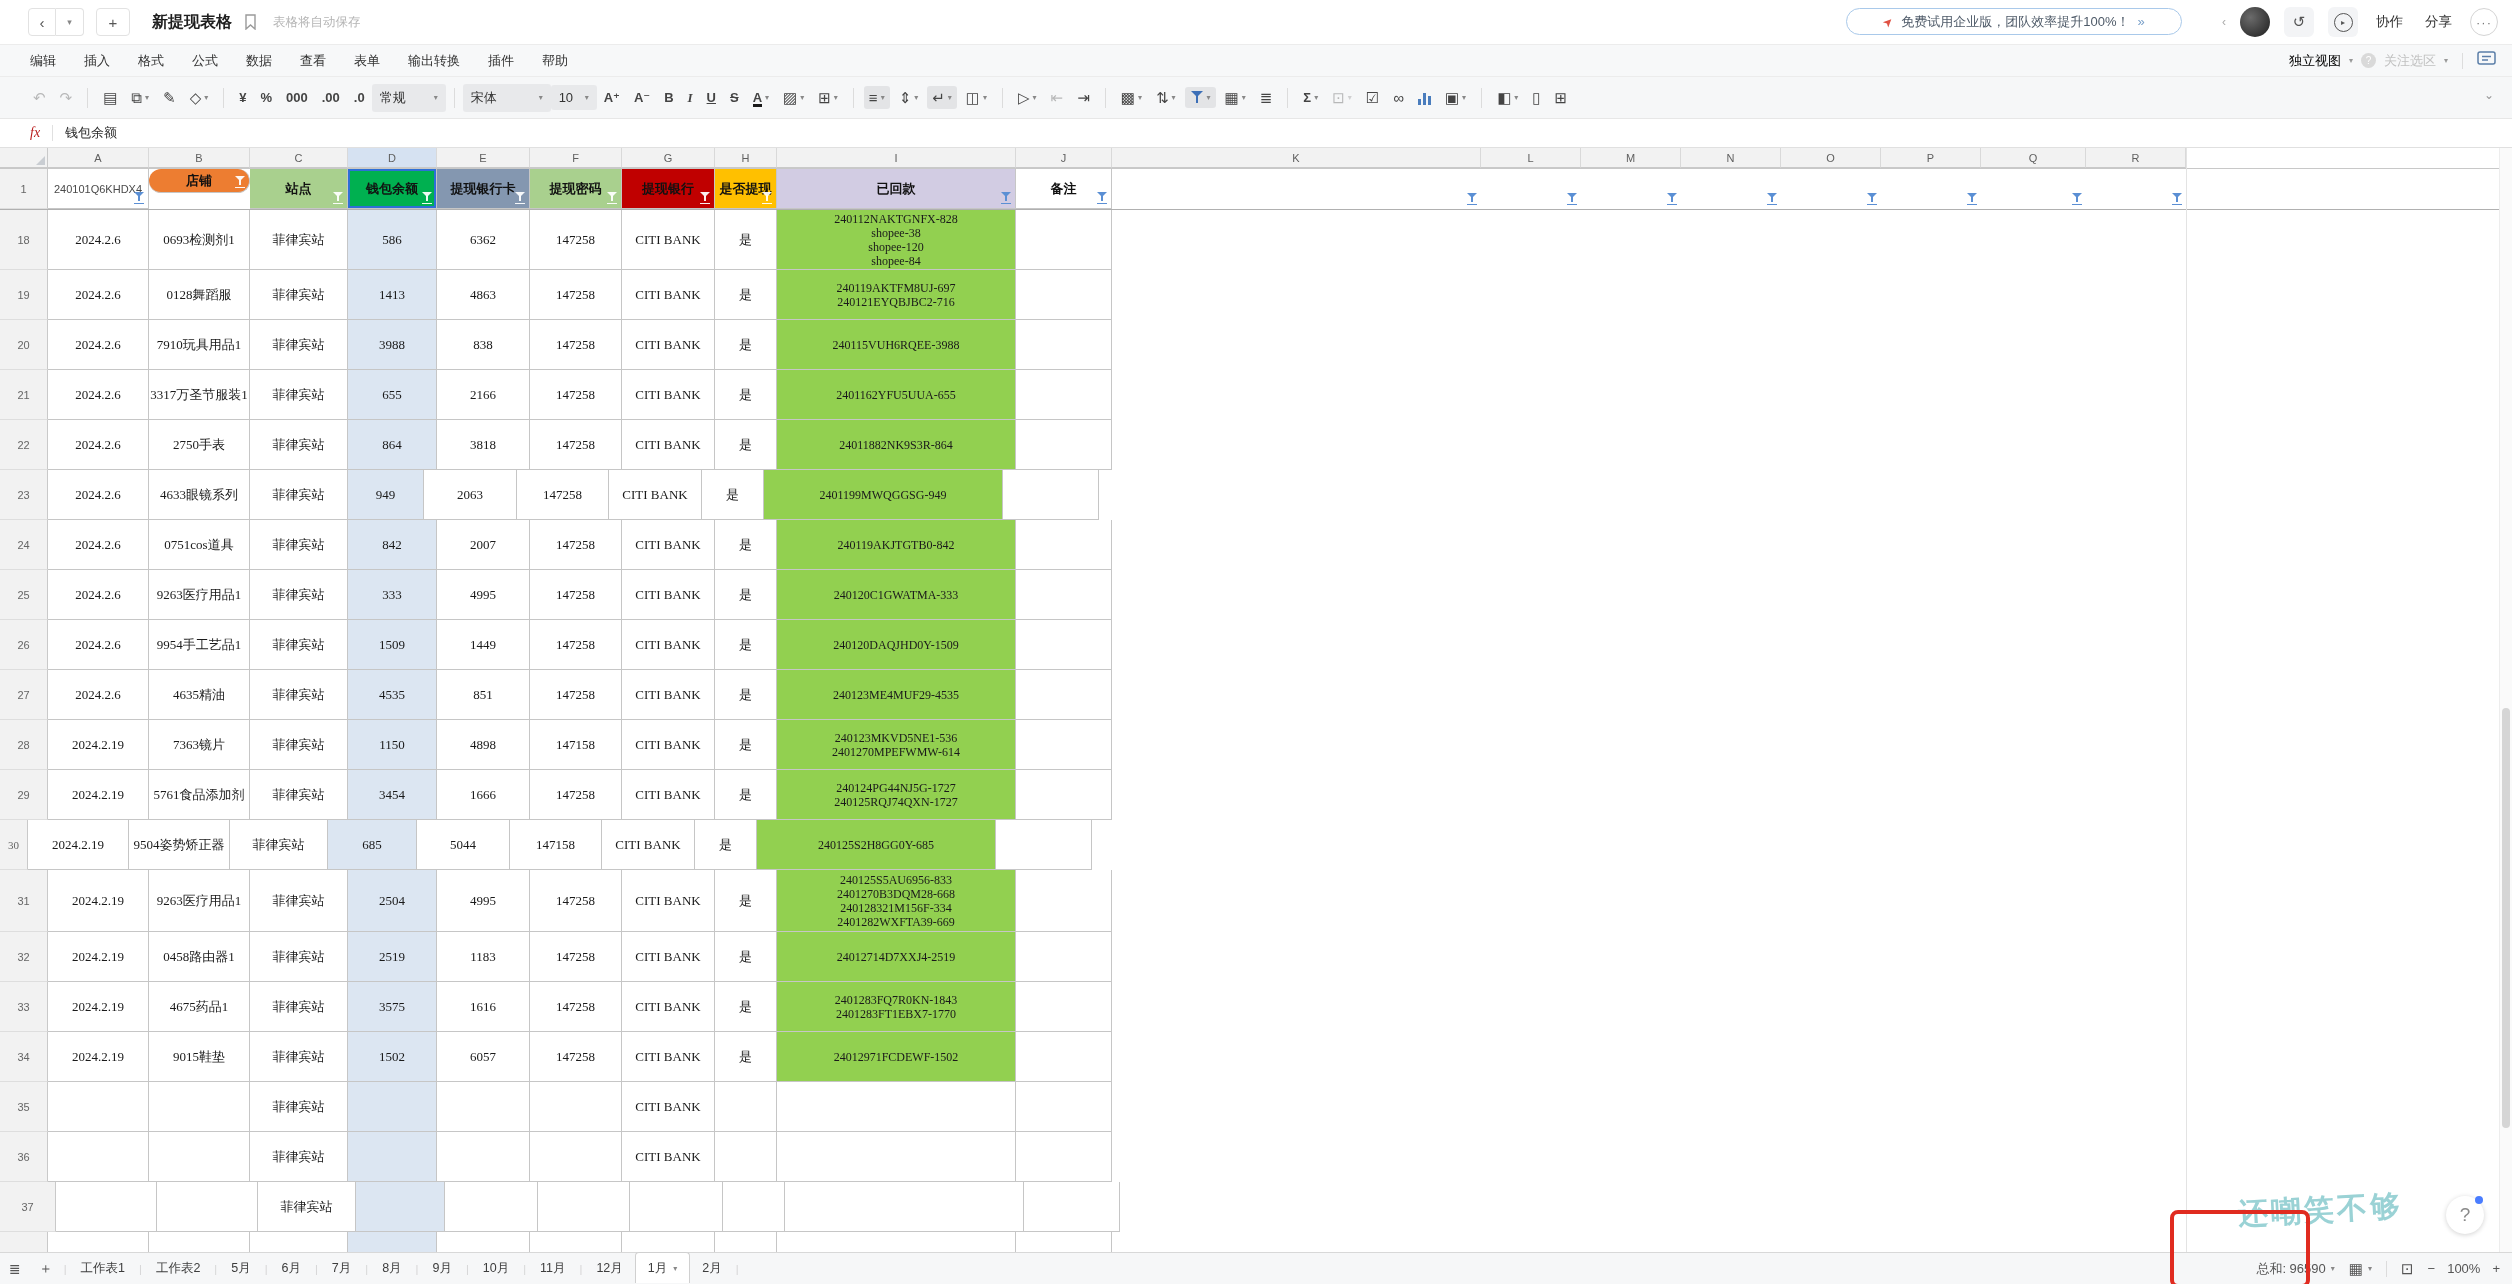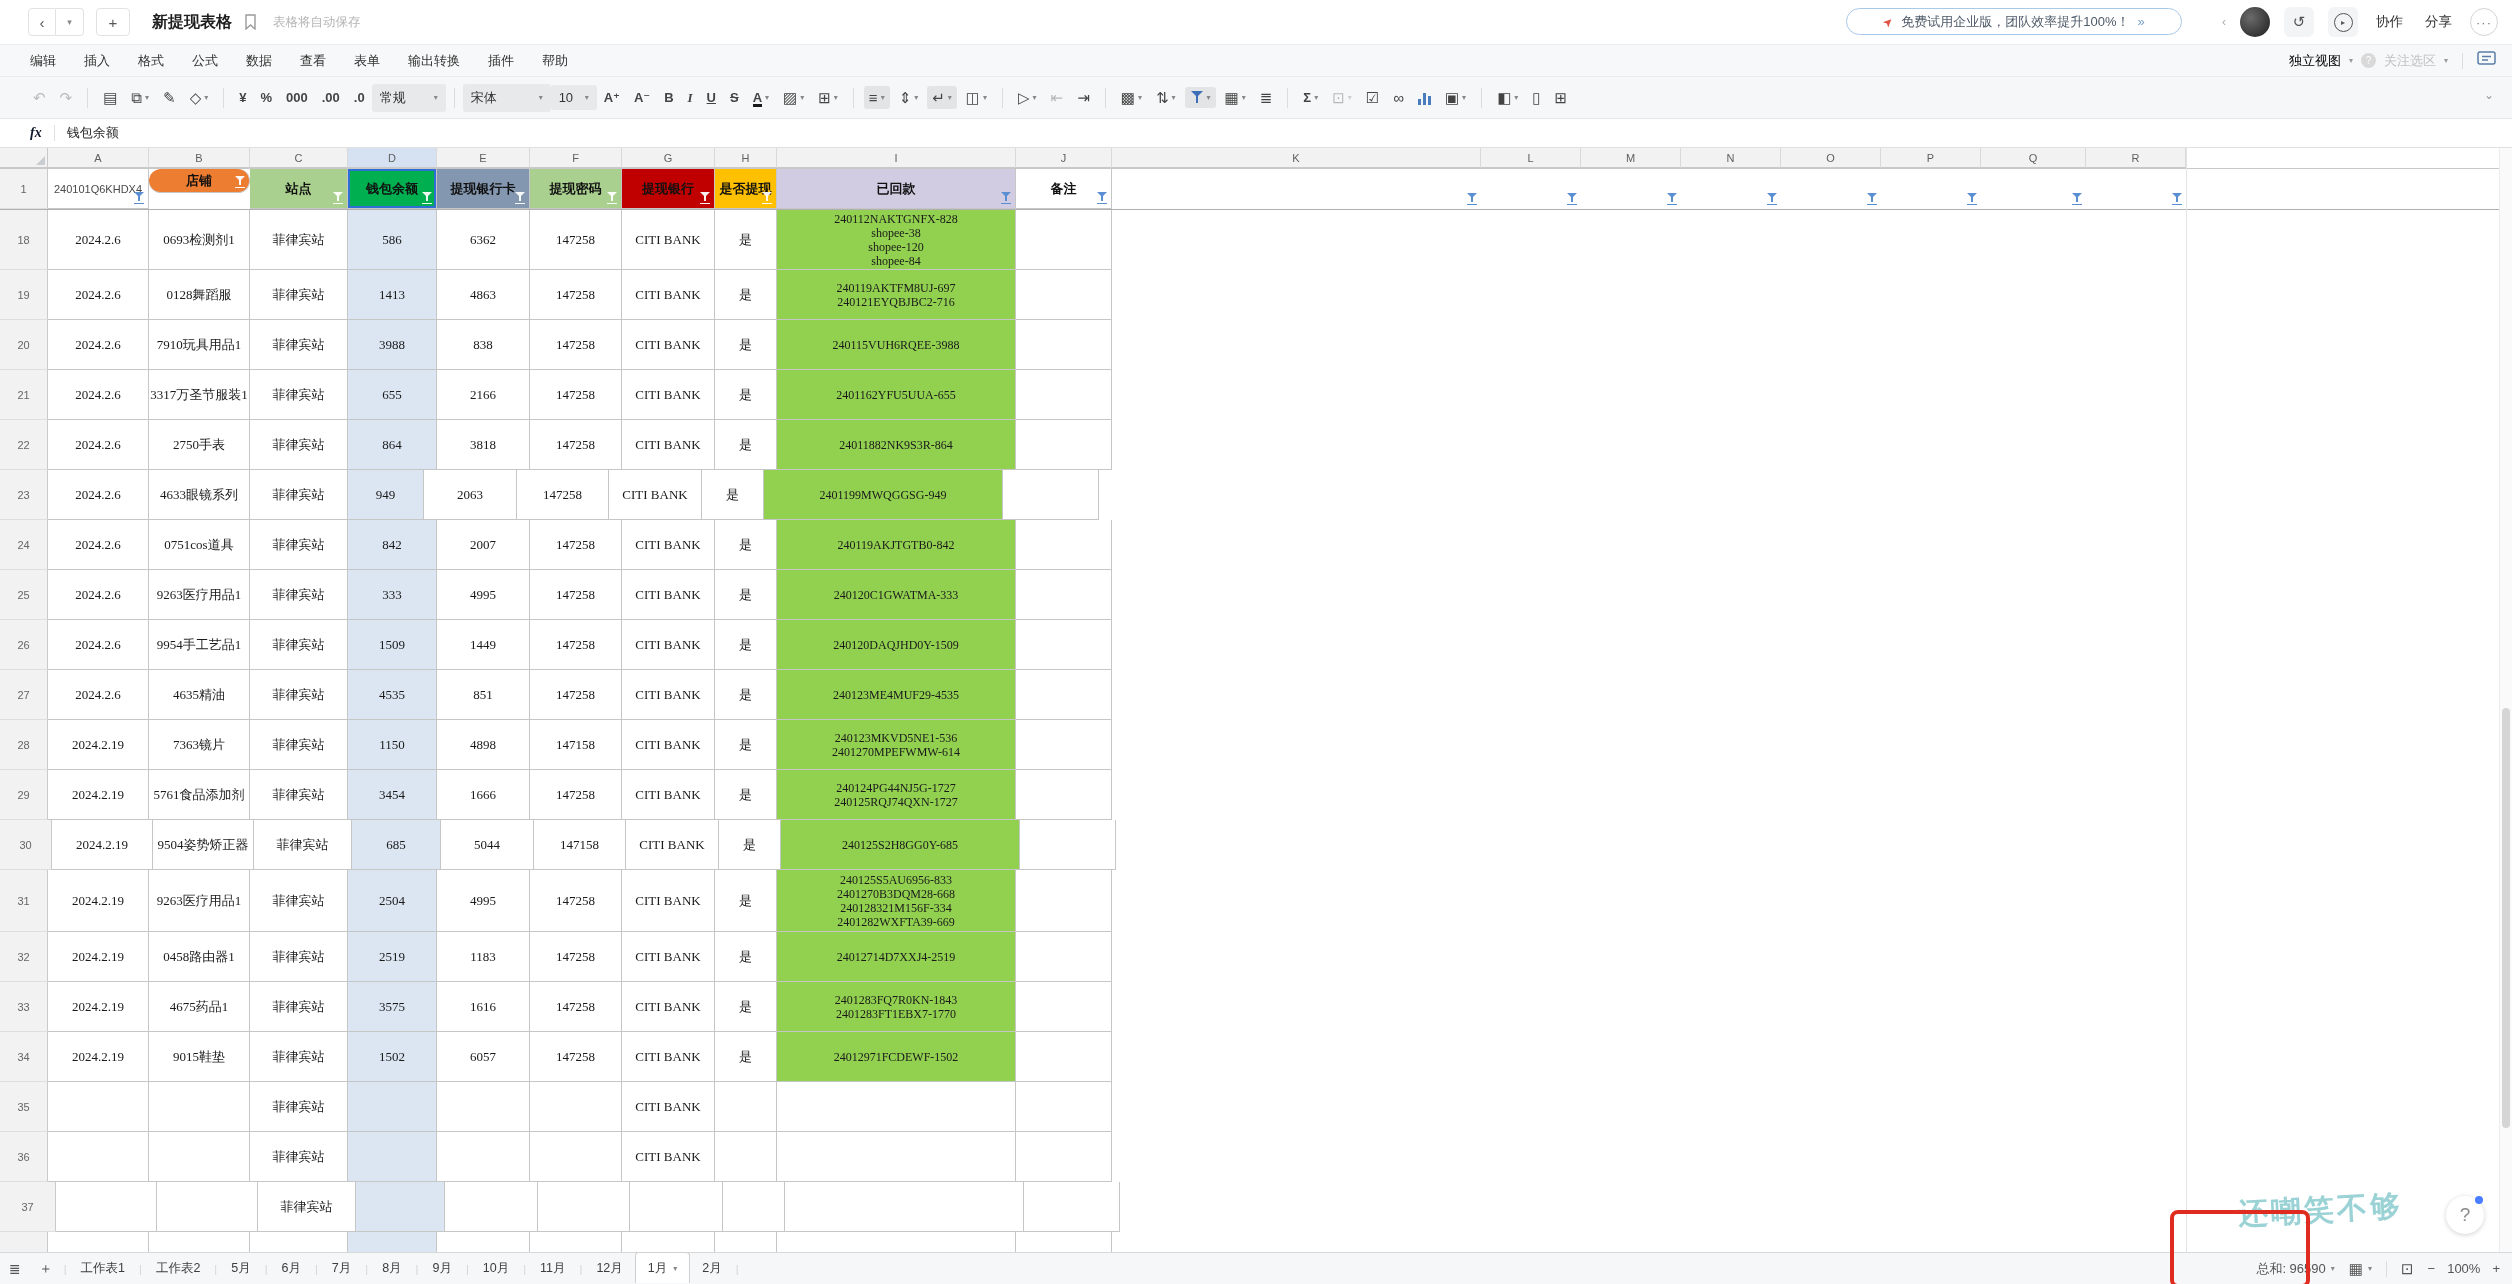--- a/index.html
+++ b/index.html
@@ -56,21 +56,21 @@
   .charticon b{width:3px;background:#4a7dbd;display:inline-block;}
   .tbfunnel{position:relative;width:14px;height:13px;display:inline-block;}
   .tbfunnel i{position:absolute;display:block;}
   .tbfunnel .t{left:1px;top:0;border-left:6px solid transparent;border-right:6px solid transparent;border-top:6px solid #3c6fb7;}
   .tbfunnel .st{left:6px;top:5px;width:2px;height:7px;background:#3c6fb7;}
   .collapse-caret{position:absolute;right:18px;top:88px;color:#999;font-size:12px;}
 
   
   .formulabar{position:absolute;left:0;top:118px;width:2512px;height:30px;background:#fff;border-top:1px solid #e7e7e7;border-bottom:1px solid #e0e0e0;
               display:flex;align-items:center;box-sizing:border-box;}
-  .fx{font-family:"Liberation Serif",serif;font-style:italic;color:#0f172a;font-size:14px;margin-left:30px;font-weight:bold;}
+  .fx{font-family:"Liberation Serif",serif;font-style:italic;color:#b91c1c;font-size:14px;margin-left:30px;}
   .fb-div{width:1px;height:16px;background:#e0e0e0;margin:0 12px;}
   .fb-val{font-size:13px;color:#2b2b2b;}
 
   
   .grid{position:absolute;left:0;top:148px;width:2512px;height:1104px;background:#fff;overflow:hidden;}
   .grow{display:flex;}
   .cell{box-sizing:border-box;display:flex;align-items:center;justify-content:center;text-align:center;overflow:hidden;position:relative;flex:0 0 auto;}
   .hdrcell{background:#f2f2f2;color:#5f5f5f;font-size:11px;border-right:1px solid #d9d9d9;border-bottom:1px solid #c9c9c9;}
   .corner{background:#f2f2f2;border-right:1px solid #c9c9c9;border-bottom:1px solid #c9c9c9;position:relative;}
   .corner:after{content:"";position:absolute;right:2px;bottom:2px;border-left:9px solid transparent;border-bottom:9px solid #c9cdd2;}
@@ -998,21 +998,21 @@
         <div class="cell" style="width: 369px; height: 50px;"></div>
         <div class="cell" style="width: 100px; height: 50px;"></div>
         <div class="cell" style="width: 100px; height: 50px;"></div>
         <div class="cell" style="width: 100px; height: 50px;"></div>
         <div class="cell" style="width: 100px; height: 50px;"></div>
         <div class="cell" style="width: 100px; height: 50px;"></div>
         <div class="cell" style="width: 105px; height: 50px;"></div>
         <div class="cell" style="width: 100px; height: 50px;"></div>
       </div>
       <div class="grow">
-        <div class="cell rownum" style="width: 52px; height: 50px;">30</div>
+        <div class="cell rownum" style="width: 28px; height: 50px; font-family: Liberation Serif, serif;">30</div>
         <div class="cell bc" style="width: 101px; height: 50px;">
           <span class="datacell">2024.2.19</span>
         </div>
         <div class="cell bc" style="width: 101px; height: 50px;">
           <span class="datacell">9504姿势矫正器</span>
         </div>
         <div class="cell bc" style="width: 98px; height: 50px;">
           <span class="datacell">菲律宾站</span>
         </div>
         <div class="cell bc dsel" style="width: 89px; height: 50px;">

